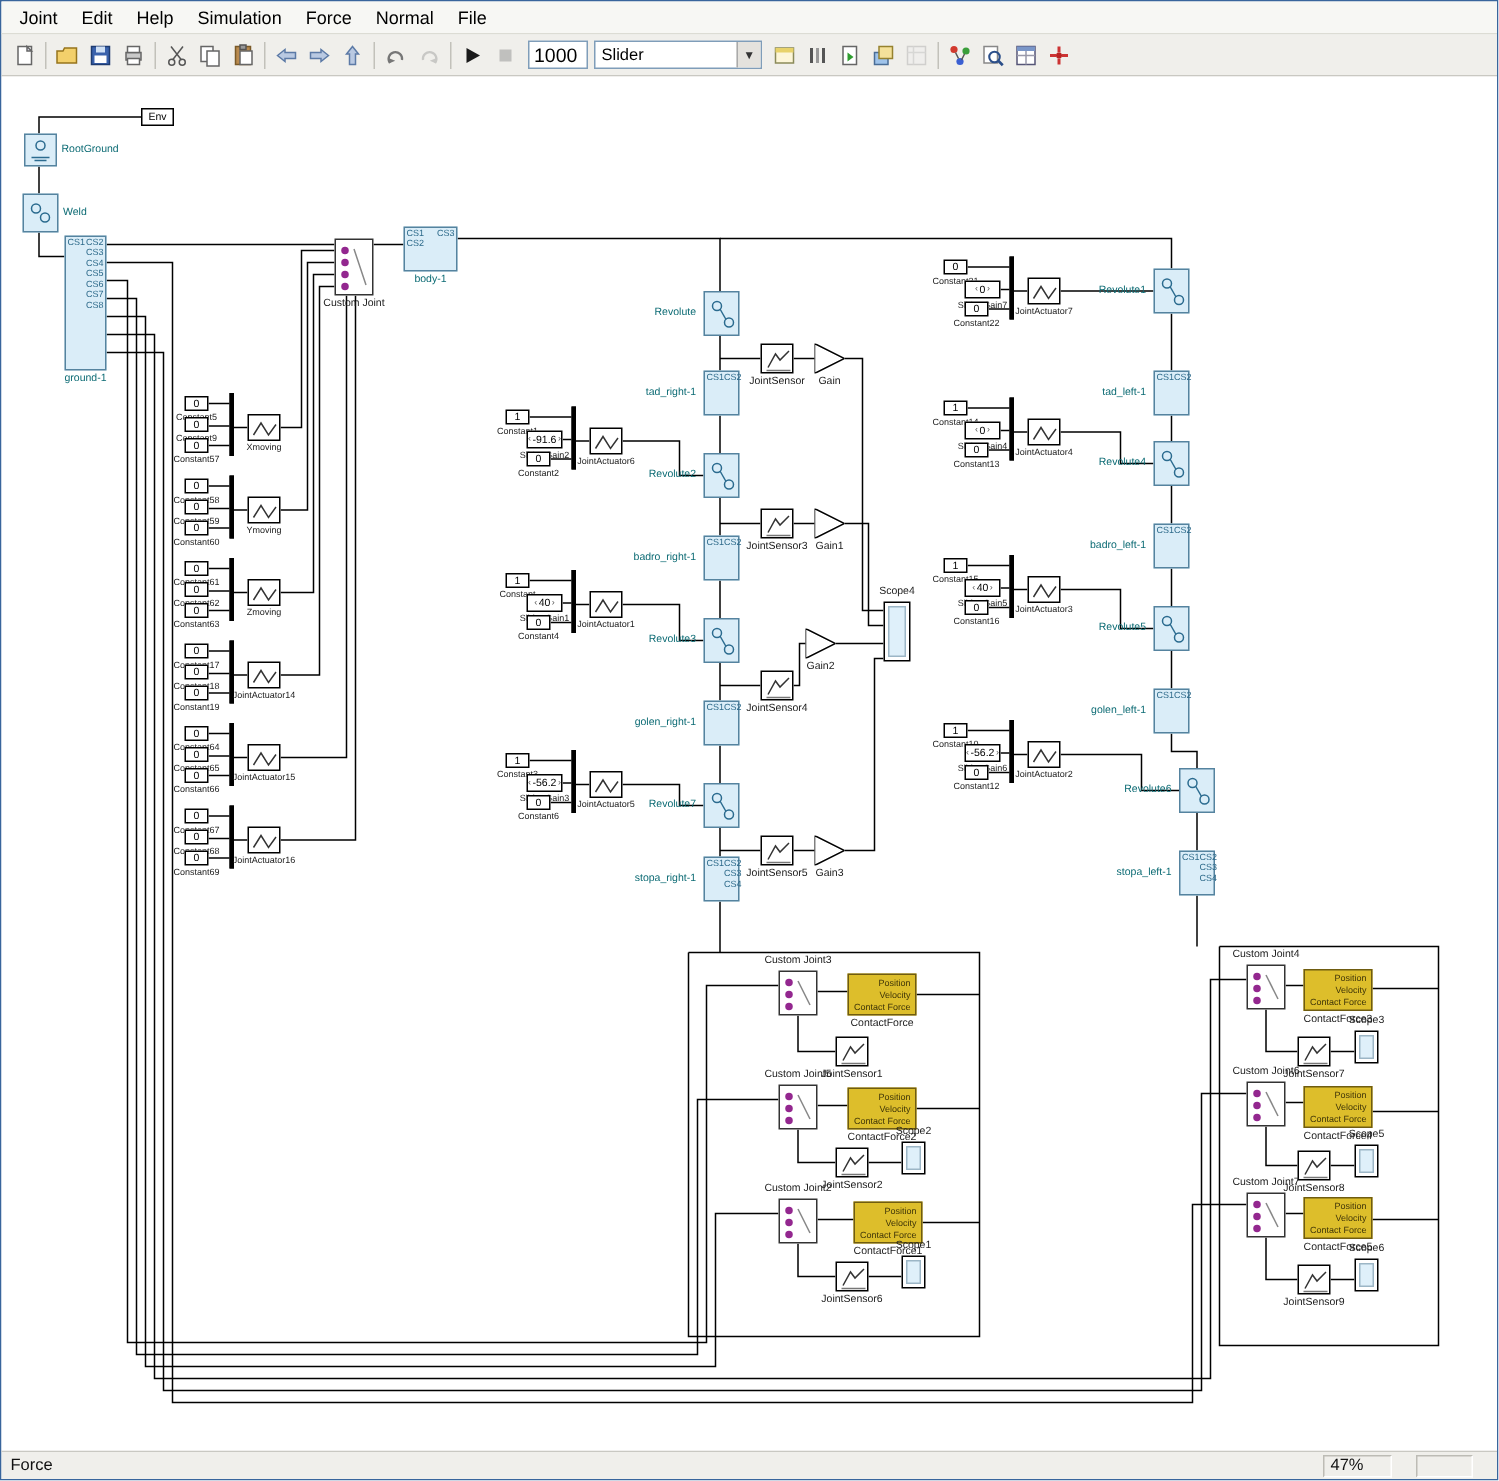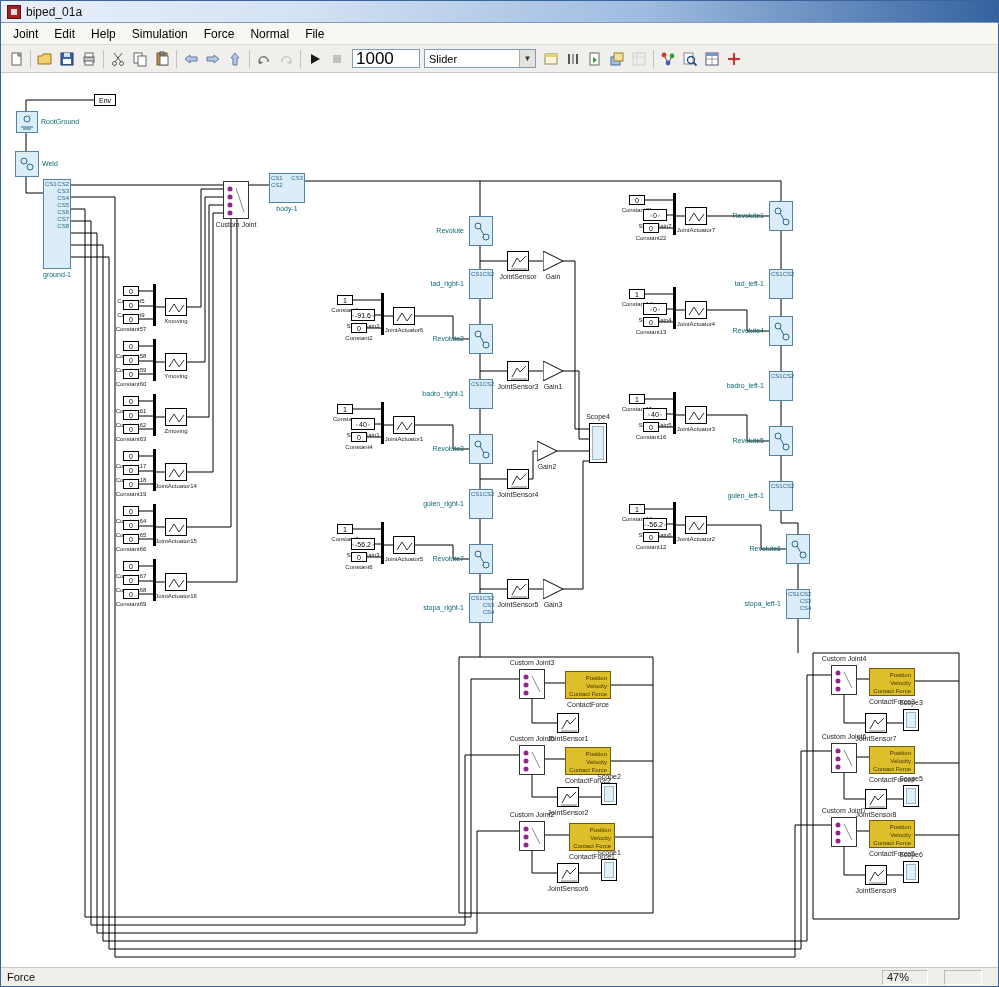--- a/index.html
+++ b/index.html
@@ -15,21 +15,21 @@
 
   
   #menubar{height:22px;flex:0 0 22px;background:#f7f7f4;border-bottom:1px solid #dcdcd4;display:flex;align-items:center;padding-left:4px;font-size:12px;color:#000}
   .menu-item{padding:3px 8px;cursor:default}
 
   
   #toolbar{height:28px;flex:0 0 28px;background:#f0efeb;border-bottom:1px solid #c9c8c2;display:flex;align-items:center;padding:0 4px}
   .tb-btn{width:22px;height:22px;display:flex;align-items:center;justify-content:center;border:1px solid transparent;background:transparent}
   .tb-btn.disabled{opacity:.45}
   .tb-sep{width:1px;height:18px;background:#c2c1ba;margin:0 3px;flex:0 0 1px}
-  .tb-field{width:68px;height:19px;border:1px solid #7f9db9;font-size:17px;padding:1px 3px;margin:0 4px;font-family:"Liberation Sans",sans-serif}
+  .tb-field{width:40px;height:19px;border:1px solid #7f9db9;font-size:13px;padding:1px 3px;margin:0 4px;font-family:"Liberation Sans",sans-serif}
   .tb-select{width:112px;height:19px;border:1px solid #7f9db9;background:#fff;font-size:11px;display:flex;align-items:center;margin-right:4px}
   .tb-select .val{flex:1;padding-left:4px}
   .dd-btn{width:16px;height:17px;background:#e4e2dd;border-left:1px solid #aaa;font-size:8px;display:flex;align-items:center;justify-content:center;color:#333}
 
   
   #canvas{position:relative;flex:1;background:#fff;overflow:hidden}
   #wires{position:absolute;left:0;top:0}
   #blocks{position:absolute;left:0;top:0;width:999px;height:896px}
 
   .blk{position:absolute;border:1px solid #000;background:#fff}
@@ -59,26 +59,20 @@
   #statusbar .spacer{flex:1}
   .seg{height:15px;border:1px solid #bdbcb5;border-right-color:#fff;border-bottom-color:#fff;margin-right:16px;display:flex;align-items:center;padding:0 4px}
   .seg.zoom{width:46px}
   .seg.tail{width:38px}
 </style>
 </head>
 <body>
 
 <div id="window">
 
-  <div id="titlebar">
-    <div class="app-icon">
-        <span></span>
-      </div>
-    <span>biped_01a</span>
-  </div>
 
   <nav id="menubar">
       <span class="menu-item">Joint</span>
       <span class="menu-item">Edit</span>
       <span class="menu-item">Help</span>
       <span class="menu-item">Simulation</span>
       <span class="menu-item">Force</span>
       <span class="menu-item">Normal</span>
       <span class="menu-item">File</span>
     </nav>

